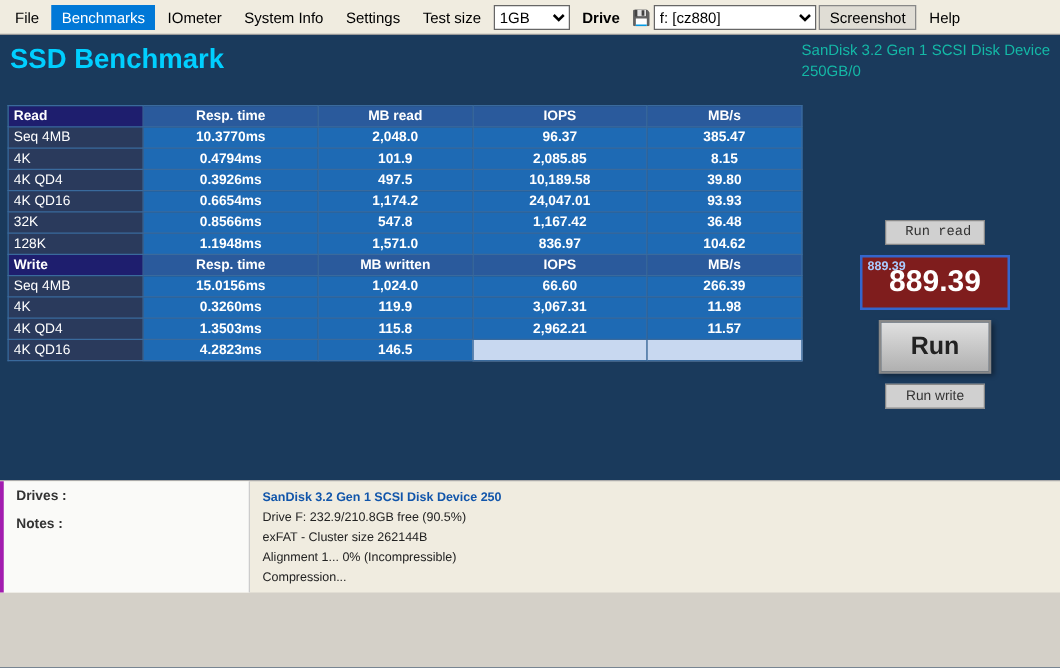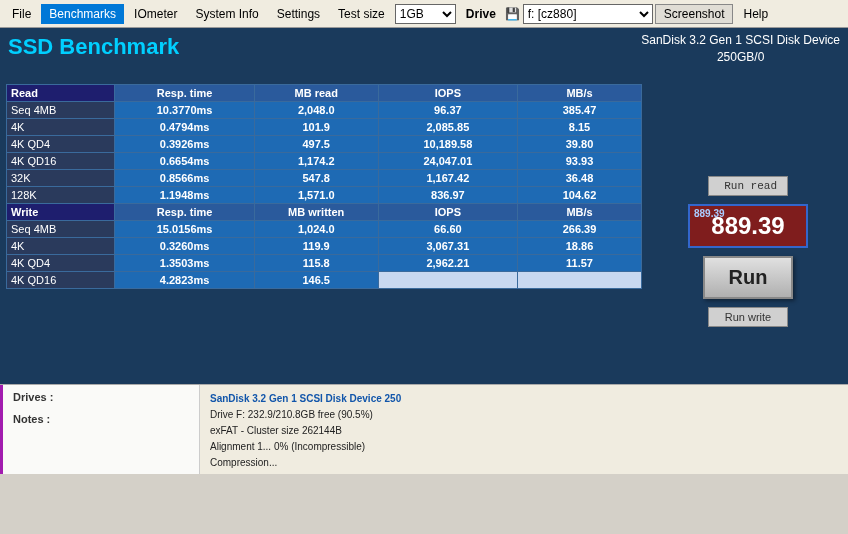--- a/index.html
+++ b/index.html
@@ -80,22 +80,22 @@
       align-items: flex-start;
       min-height: 52px;
     }
     .ssd-title {
       font-size: 22px;
       font-weight: bold;
       color: #00cfff;
       padding-top: 2px;
     }
     .device-info {
-      text-align: center;
-      color: #ffffff;
+      text-align: left;
+      color: #14b8a6;
       font-size: 12px;
       line-height: 1.4;
     }
 
     
     .main-content {
       display: flex;
       background: #1a3a5c;
       flex: 1;
     }
@@ -378,21 +378,21 @@
             <td class="blue-val">15.0156ms</td>
             <td class="blue-val">1,024.0</td>
             <td class="blue-val">66.60</td>
             <td class="blue-val">266.39</td>
           </tr>
           <tr>
             <td class="row-label">4K</td>
             <td class="blue-val">0.3260ms</td>
             <td class="blue-val">119.9</td>
             <td class="blue-val">3,067.31</td>
-            <td class="blue-val">18.86</td>
+            <td class="blue-val">11.98</td>
           </tr>
           <tr>
             <td class="row-label">4K QD4</td>
             <td class="blue-val">1.3503ms</td>
             <td class="blue-val">115.8</td>
             <td class="blue-val">2,962.21</td>
             <td class="blue-val">11.57</td>
           </tr>
           <tr>
             <td class="row-label">4K QD16</td>

